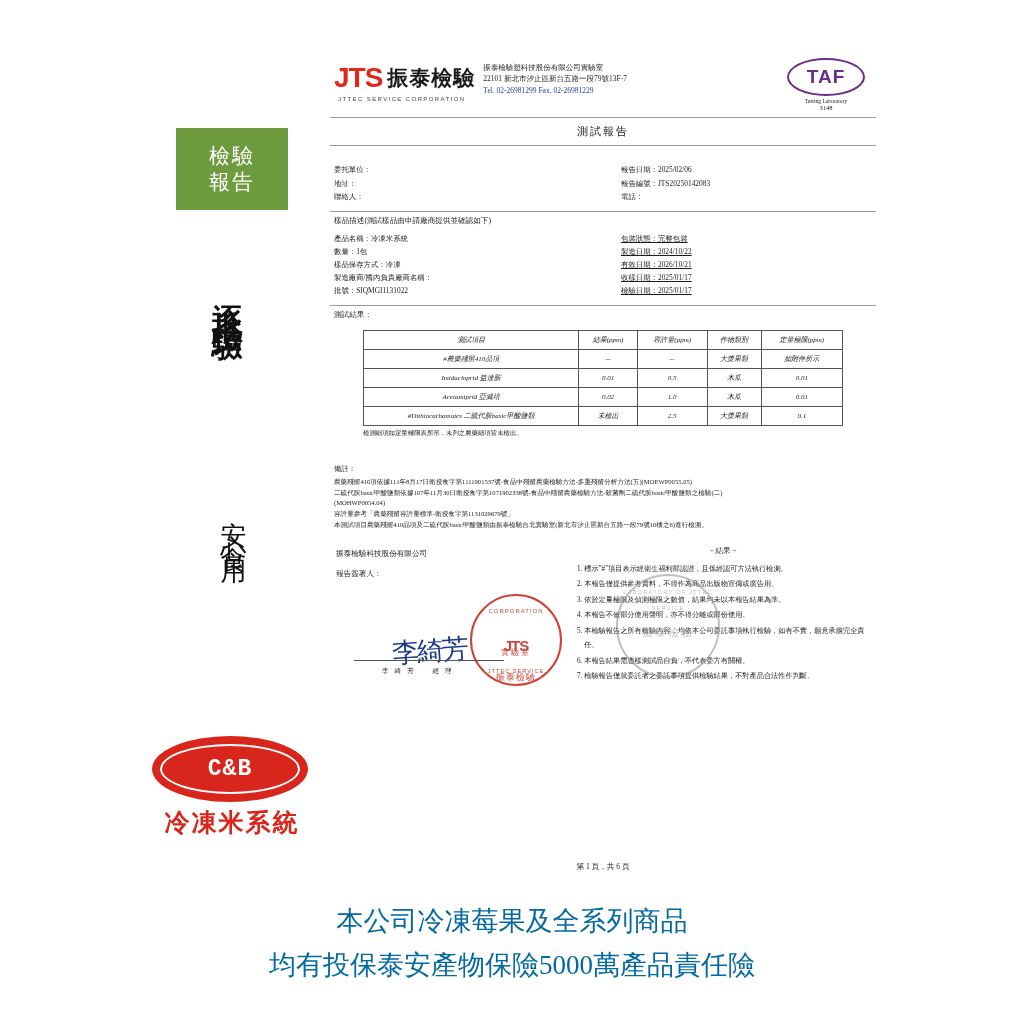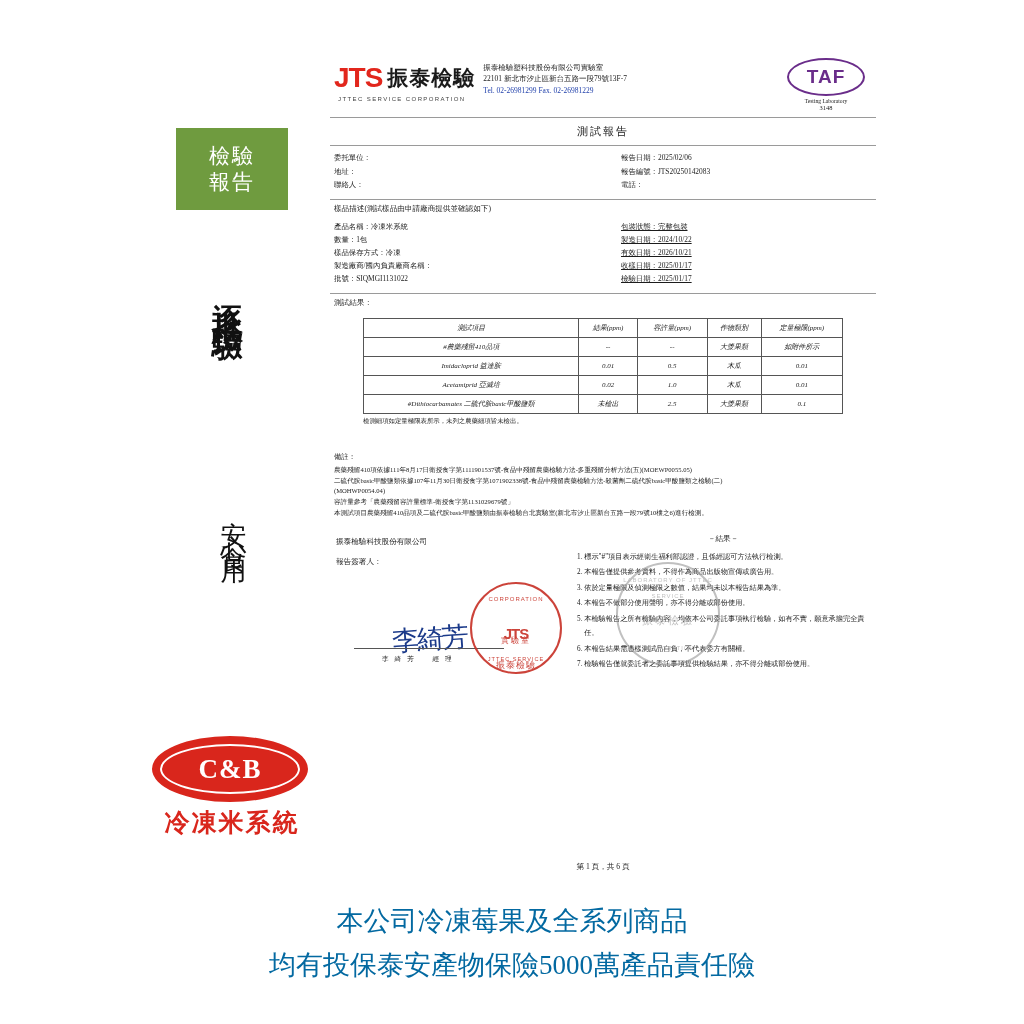--- a/index.html
+++ b/index.html
@@ -62,24 +62,24 @@
     border: 3px solid #d9261c;
     display: flex; align-items: center; justify-content: center;
     position: relative;
   }
   .cb-oval-inner {
     width: 140px; height: 50px;
     border-radius: 50%;
     border: 2px solid #ffffff;
     display: flex; align-items: center; justify-content: center;
     color: #ffffff;
-    font-size: 27px;
+    font-size: 23px;
     font-weight: bold;
     letter-spacing: 1px;
-    font-family: Liberation Serif, serif;
+    font-family: Liberation Mono, monospace;
   }
   .cb-name {
     margin-top: 4px;
     color: #d9261c;
     font-size: 25px;
     font-weight: bold;
     letter-spacing: 2px;
   }
 
   
@@ -150,21 +150,21 @@
     font-size: 11px;
     letter-spacing: 2px;
     margin: 6px 0 6px 0;
   }
 
   .meta {
     display: flex;
     border-top: 1px solid #9a9a9a;
     padding: 5px 4px 5px 4px;
   }
-  .meta-col { width: 50%; line-height: 1.85; font-size: 7.4px; }
+  .meta-col { width: 50%; line-height: 1.85; font-size: 7.4px; margin-top: 12px; }
   .meta-col.right { padding-left: 18px; }
 
   .sec-line {
     border-top: 1px solid #9a9a9a;
     margin: 2px 0 0 0;
   }
   .desc {
     padding: 5px 4px;
     font-size: 7.4px;
     line-height: 1.75;
@@ -477,21 +477,21 @@
 
       <div class="concl-right">
         <div class="concl-title">－結果－</div>
         <ol>
           <li>標示"#"項目表示經衛生福利部認證，且係經認可方法執行檢測。</li>
           <li>本報告僅提供參考資料，不得作為商品出版物宣傳或廣告用。</li>
           <li>依於定量極限及偵測極限之數值，結果均未以本報告結果為準。</li>
           <li>本報告不做部分使用聲明，亦不得分離或部份使用。</li>
           <li>本檢驗報告之所有檢驗內容，均依本公司委託事項執行檢驗，如有不實，願意承擔完全責任。</li>
           <li>本報告結果需憑樣測試品自負，不代表委方有關權。</li>
-          <li>檢驗報告僅就委託者之委託事項提供檢驗結果，亦不得分離或部份使用。</li>
+          <li>檢驗報告僅就委託者之委託事項提供檢驗結果，不對產品合法性作判斷。</li>
         </ol>
       </div>
     </div>
 
     <div class="pagefoot">第 1 頁，共 6 頁</div>
   </div>
 
   <div class="promo">
     <div>本公司冷凍莓果及全系列商品</div>
     <div>均有投保泰安產物保險5000萬產品責任險</div>

